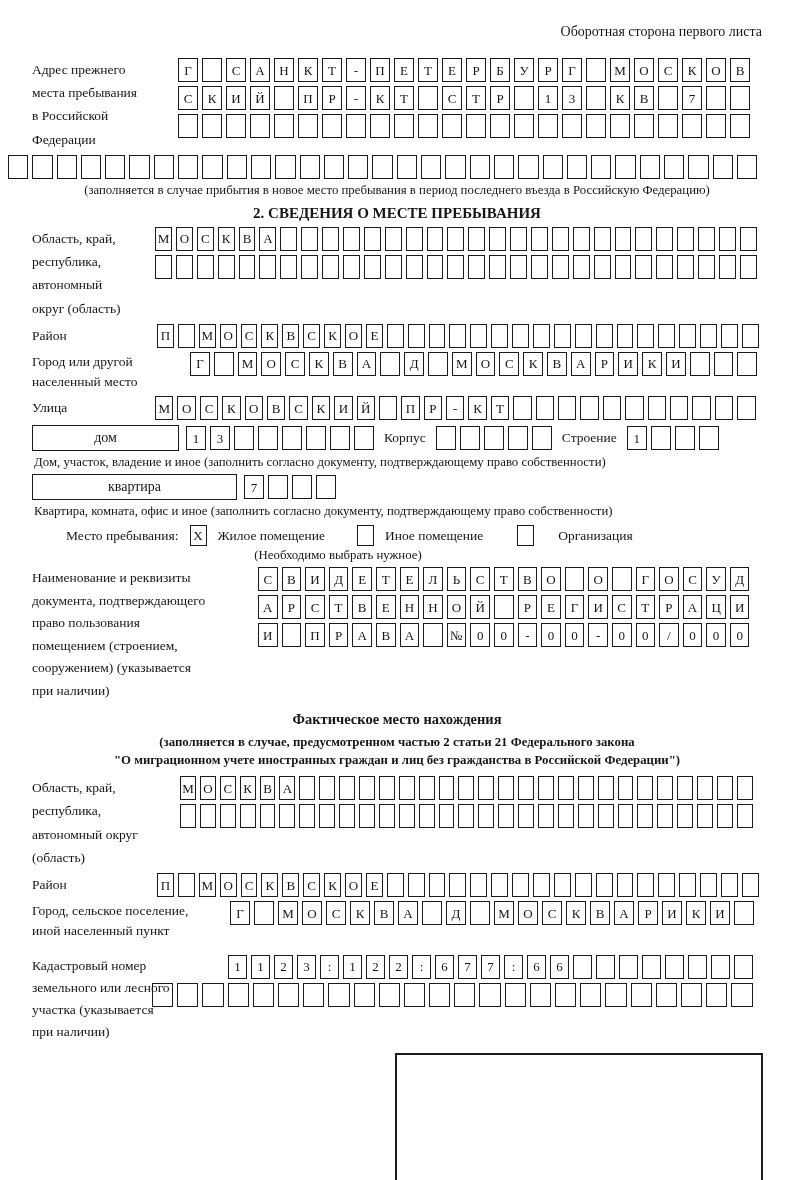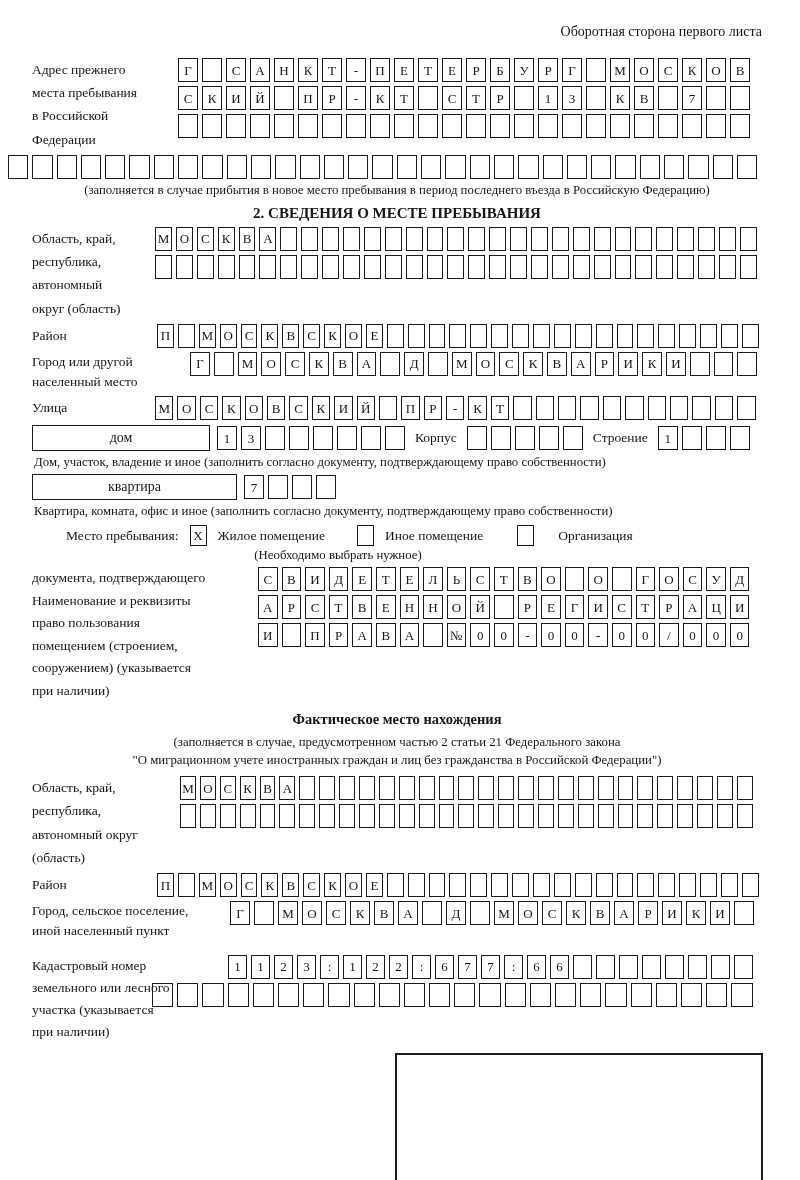--- a/index.html
+++ b/index.html
@@ -45,21 +45,21 @@
     flex:0 0 auto; width:17px; height:21px; border:1.6px solid #1b1b1b;
     display:flex; align-items:center; justify-content:center;
     font-size:13px; margin:0 11px;
   }
   .hint { font-size:12.8px; margin-left:175px; width:262px; text-align:center; margin-top:2px; }
 
   .doc-block { margin-top:4px; }
   .doc-lbl { width:226px; line-height:1.67; }
 
   .fact-title { text-align:center; font-weight:bold; font-size:14.5px; margin:9px 0 6px 0; }
-  .fact-notes { text-align:center; font-size:12.8px; line-height:1.4; margin-bottom:6px; }
+  .fact-notes { text-align:center; font-size:12.8px; line-height:1.4; margin-bottom:6px;font-weight:bold; }
 
   .cad-block { position:relative; min-height:96px; margin-top:12px; }
   .cad-lbl { position:absolute; left:0; top:0; width:200px; line-height:1.65; }
 
   .stamp-wrap { margin-left:363px; margin-top:2px; width:368px; }
   .stamp-box { width:368px; height:172px; border:2px solid #1b1b1b; background:#fff; }
 </style>
 </head>
 <body>
 
@@ -360,21 +360,21 @@
         <div class="cell"></div>
         <div class="cell"></div>
         <div class="cell"></div>
         <div class="cell"></div>
         <div class="cell"></div>
         <div class="cell"></div>
       </div>
   </div>
 
   <div class="house-row">
-    <div class="wbox" style="width:178px">дом</div>
+    <div class="wbox" style="width:147px">дом</div>
     <div class="cells" style="--cw:20px">
         <div class="cell">1</div>
         <div class="cell">3</div>
         <div class="cell"></div>
         <div class="cell"></div>
         <div class="cell"></div>
         <div class="cell"></div>
         <div class="cell"></div>
         <div class="cell"></div>
       </div>
@@ -413,22 +413,22 @@
     <span>Жилое помещение</span>
     <span class="cb" style="margin-left:32px"></span>
     <span>Иное помещение</span>
     <span class="cb" style="margin-left:34px; margin-right:24px"></span>
     <span>Организация</span>
   </div>
   <div class="hint">(Необходимо выбрать нужное)</div>
 
   <div class="row2col doc-block">
     <div class="lblcol doc-lbl">
+        <div class="lbl-line">Наименование и реквизиты</div>
         <div class="lbl-line">документа, подтверждающего</div>
-        <div class="lbl-line">Наименование и реквизиты</div>
         <div class="lbl-line">право пользования</div>
         <div class="lbl-line">помещением (строением,</div>
         <div class="lbl-line">сооружением) (указывается</div>
         <div class="lbl-line">при наличии)</div>
       </div>
     <div class="cellstack">
       <div class="cells" style="--cw:19.6px">
           <div class="cell">С</div>
           <div class="cell">В</div>
           <div class="cell">И</div>

